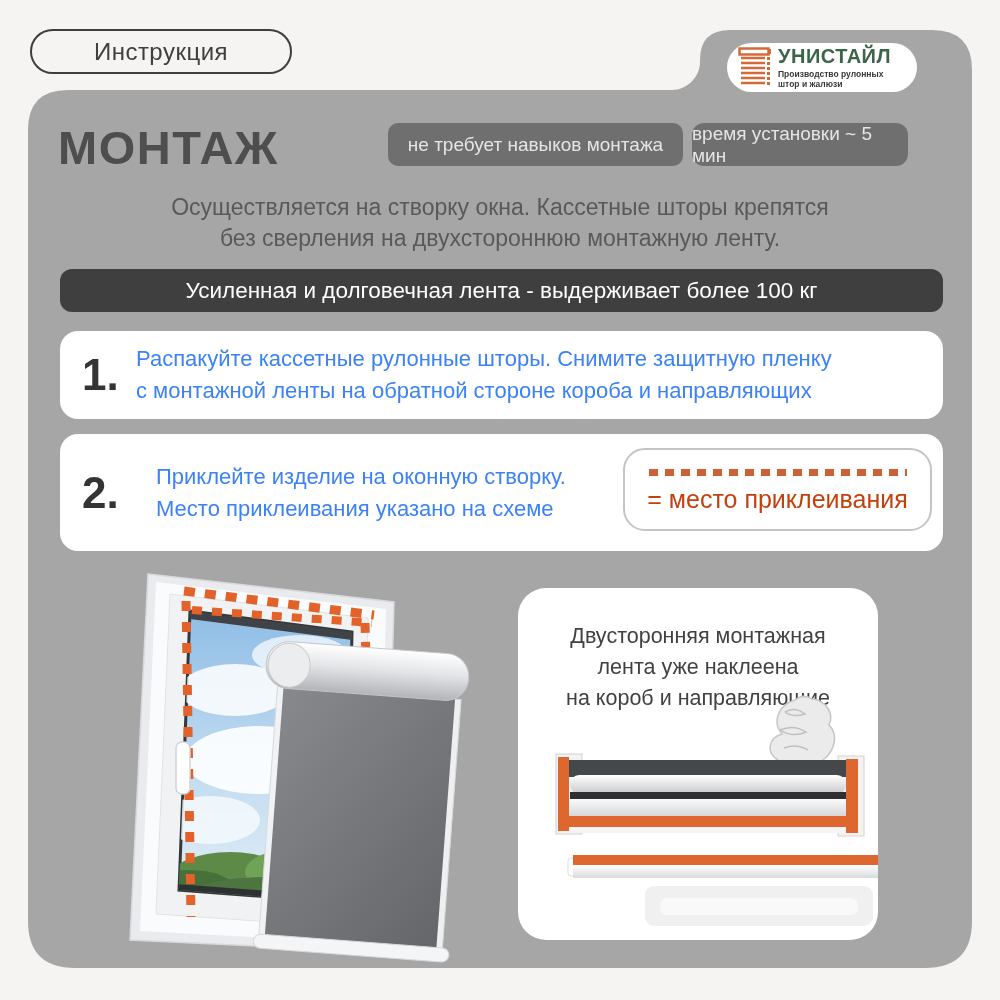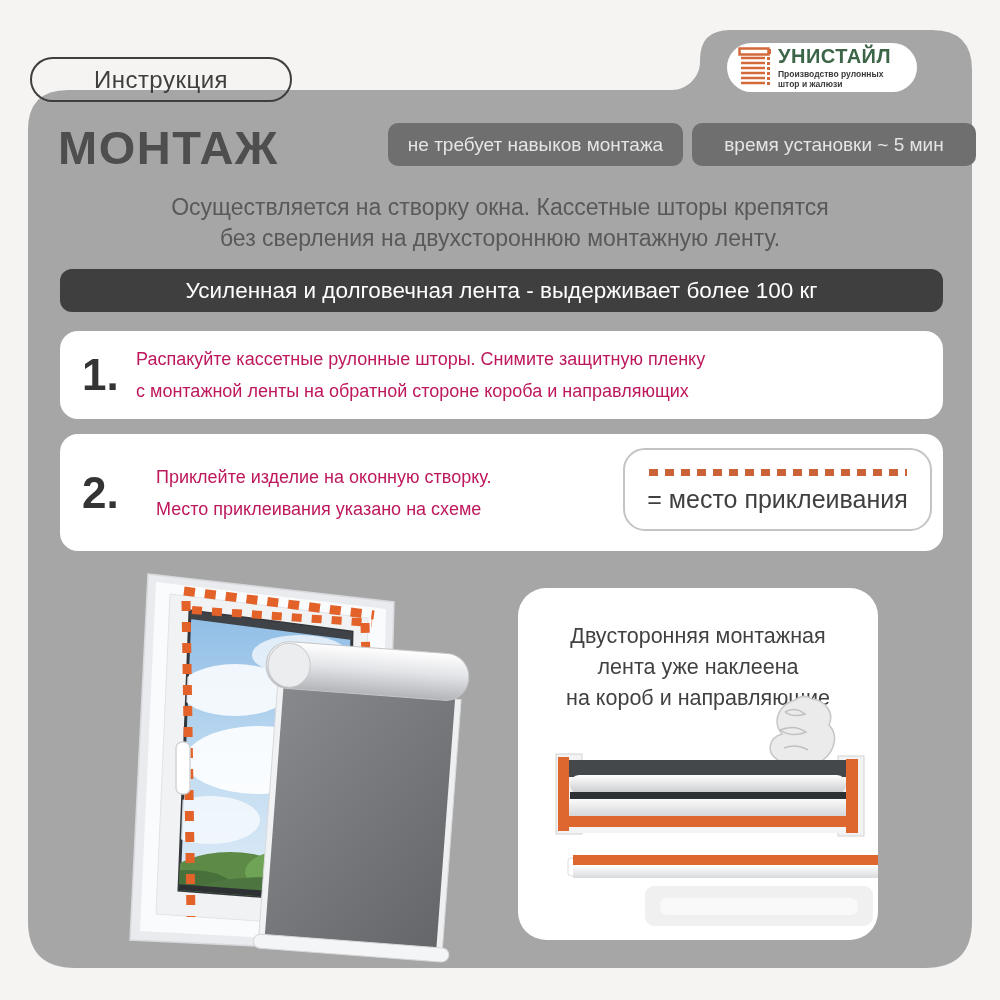--- a/index.html
+++ b/index.html
@@ -3,48 +3,48 @@
 <meta charset="utf-8">
 <style>
   html,body{margin:0;padding:0;}
   body{width:1000px;height:1000px;background:#f5f4f2;font-family:"Liberation Sans",sans-serif;}
   #root{position:relative;width:1000px;height:1000px;overflow:hidden;}
   .abs{position:absolute;}
   .flexc{display:flex;align-items:center;justify-content:center;}
 
   
   .instr-btn{left:30px;top:29px;width:262px;height:45px;border:2.5px solid #3e3e3e;border-radius:26px;
-    font-size:24px;color:#3f3f3f;letter-spacing:.5px;background:transparent;box-sizing:border-box;margin-top:28px;}
+    font-size:24px;color:#3f3f3f;letter-spacing:.5px;background:transparent;box-sizing:border-box;}
   .logo-pill{left:727px;top:43px;width:190px;height:49px;background:#ffffff;border-radius:27px;
     display:flex;align-items:center;padding-left:11px;box-sizing:border-box;}
   .logo-txt{margin-left:6px;line-height:1;}
   .logo-brand{font-size:20px;font-weight:700;color:#3c6547;letter-spacing:.5px;}
   .logo-tag{font-size:8.5px;font-weight:700;color:#393939;margin-top:2.5px;line-height:10px;}
 
   
   .title{left:58px;top:120px;font-size:47px;font-weight:700;color:#4e4e4e;letter-spacing:1.5px;}
   .badge{height:43px;background:#6f6f6f;border-radius:10px;color:#e5e5e5;font-size:19px;}
   .badge1{left:388px;top:123px;width:295px;}
-  .badge2{left:692px;top:123px;width:284px;}
+  .badge2{left:692px;top:123px;width:216px;border-radius:12px;}
   .intro{left:28px;top:192px;width:944px;text-align:center;font-size:23px;color:#595959;line-height:31px;}
   .banner{left:60px;top:269px;width:883px;height:43px;background:#3f3f3f;border-radius:12px;
     color:#ffffff;font-size:22.5px;text-align:center;}
 
   
   .step{width:883px;left:60px;background:#ffffff;border-radius:18px;box-sizing:border-box;}
   .step1{top:331px;height:88px;}
   .step2{top:434px;height:117px;}
   .step-num{position:absolute;left:22px;top:50%;transform:translateY(-50%);font-size:44px;font-weight:700;color:#343434;}
-  .step-txt{position:absolute;left:76px;top:50%;transform:translateY(-50%);font-size:18px;color:#be185d;line-height:32px;white-space:nowrap;}
+  .step-txt{position:absolute;left:76px;top:50%;transform:translateY(-50%);font-size:22px;color:#3b82f6;line-height:32px;white-space:nowrap;}
   .step2 .step-txt{left:96px;}
   .schema-box{left:623px;top:448px;width:309px;height:83px;background:#ffffff;border:2px solid #c4c4c4;
     border-radius:22px;box-sizing:border-box;text-align:center;}
   .tape-dash{width:258px;height:7px;margin:19px auto 0 auto;
     background:repeating-linear-gradient(90deg,#cb6136 0 9px,transparent 9px 16px);}
-  .tape-legend{font-size:25px;color:#404040;margin-top:9px;}
+  .tape-legend{font-size:25px;color:#c2410c;margin-top:9px;}
 
   
   .note-card{left:518px;top:588px;width:360px;height:352px;background:#ffffff;border-radius:28px;overflow:hidden;}
   .note-title{margin-top:33px;text-align:center;font-size:21.5px;color:#414141;line-height:31px;}
   .note-svg{position:absolute;left:0;top:98px;}
 </style>
 </head>
 <body>
 
 <div id="root">

